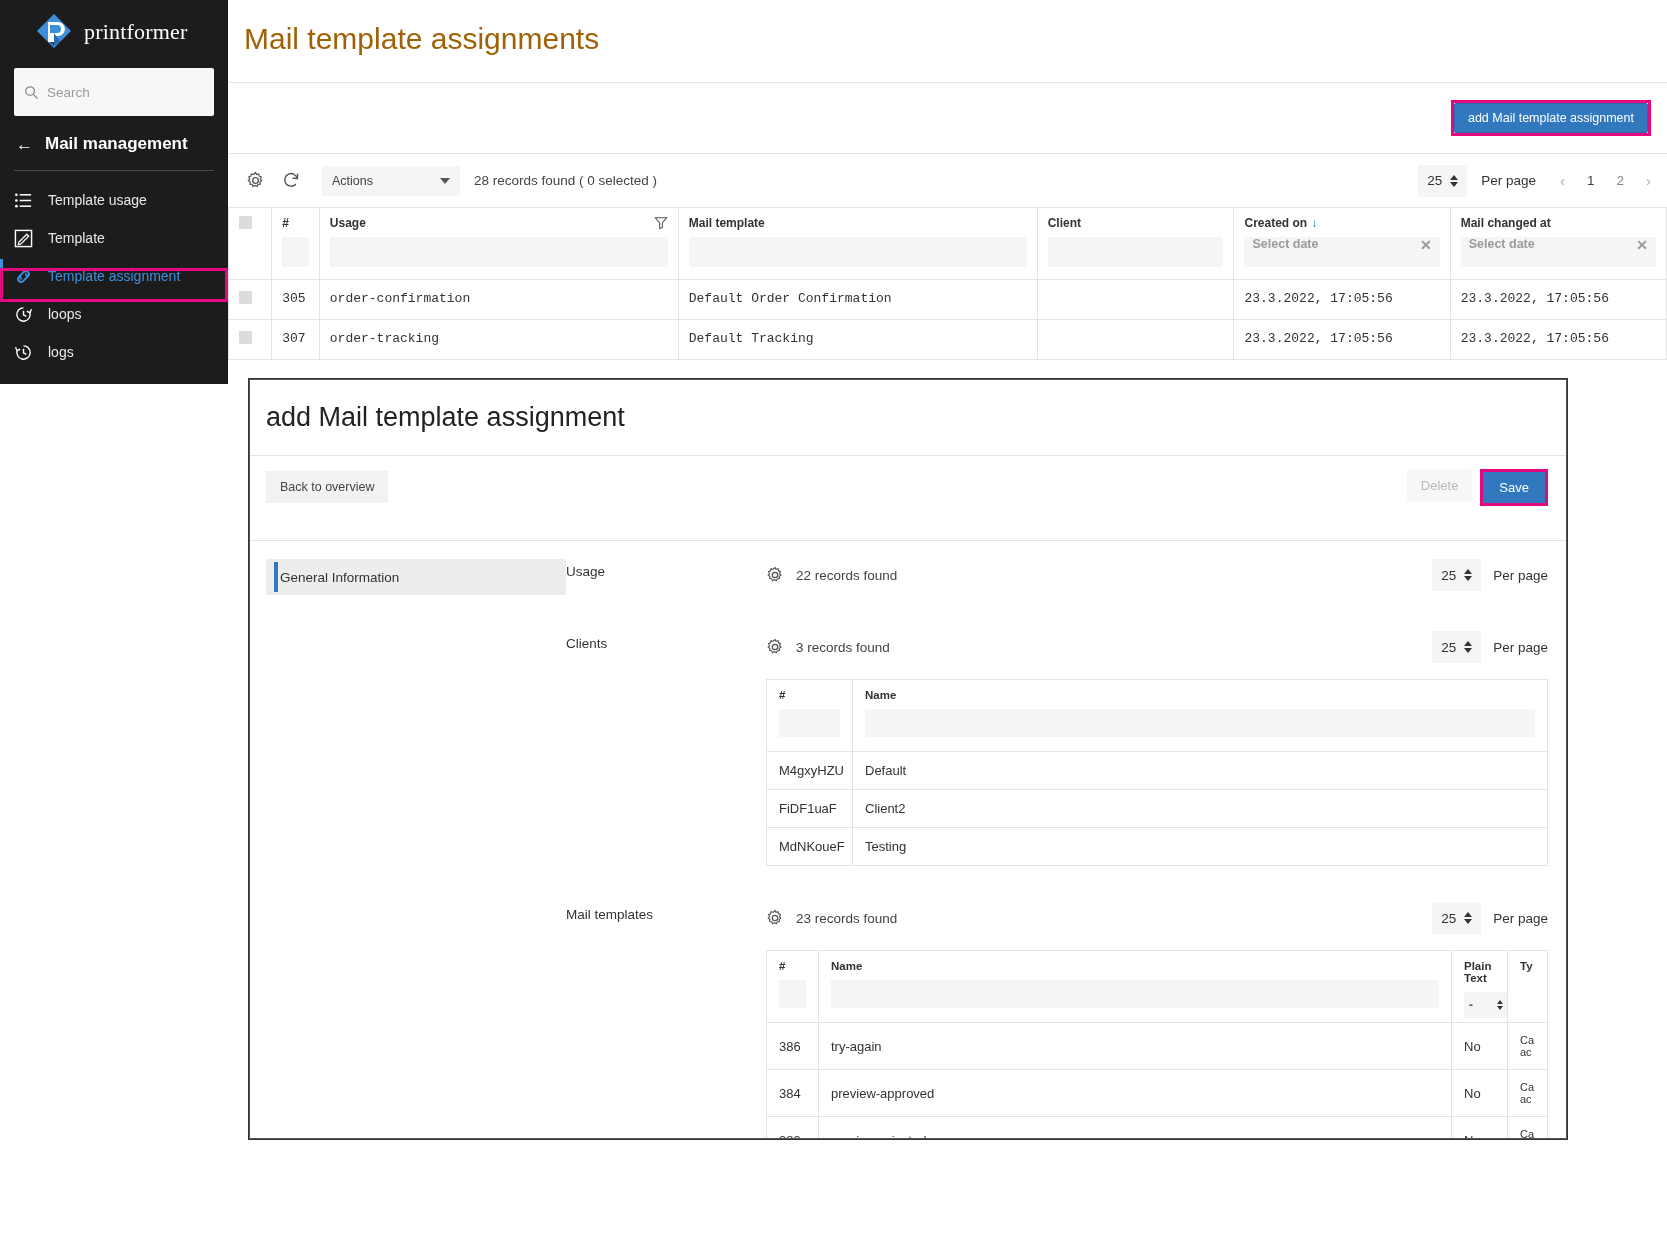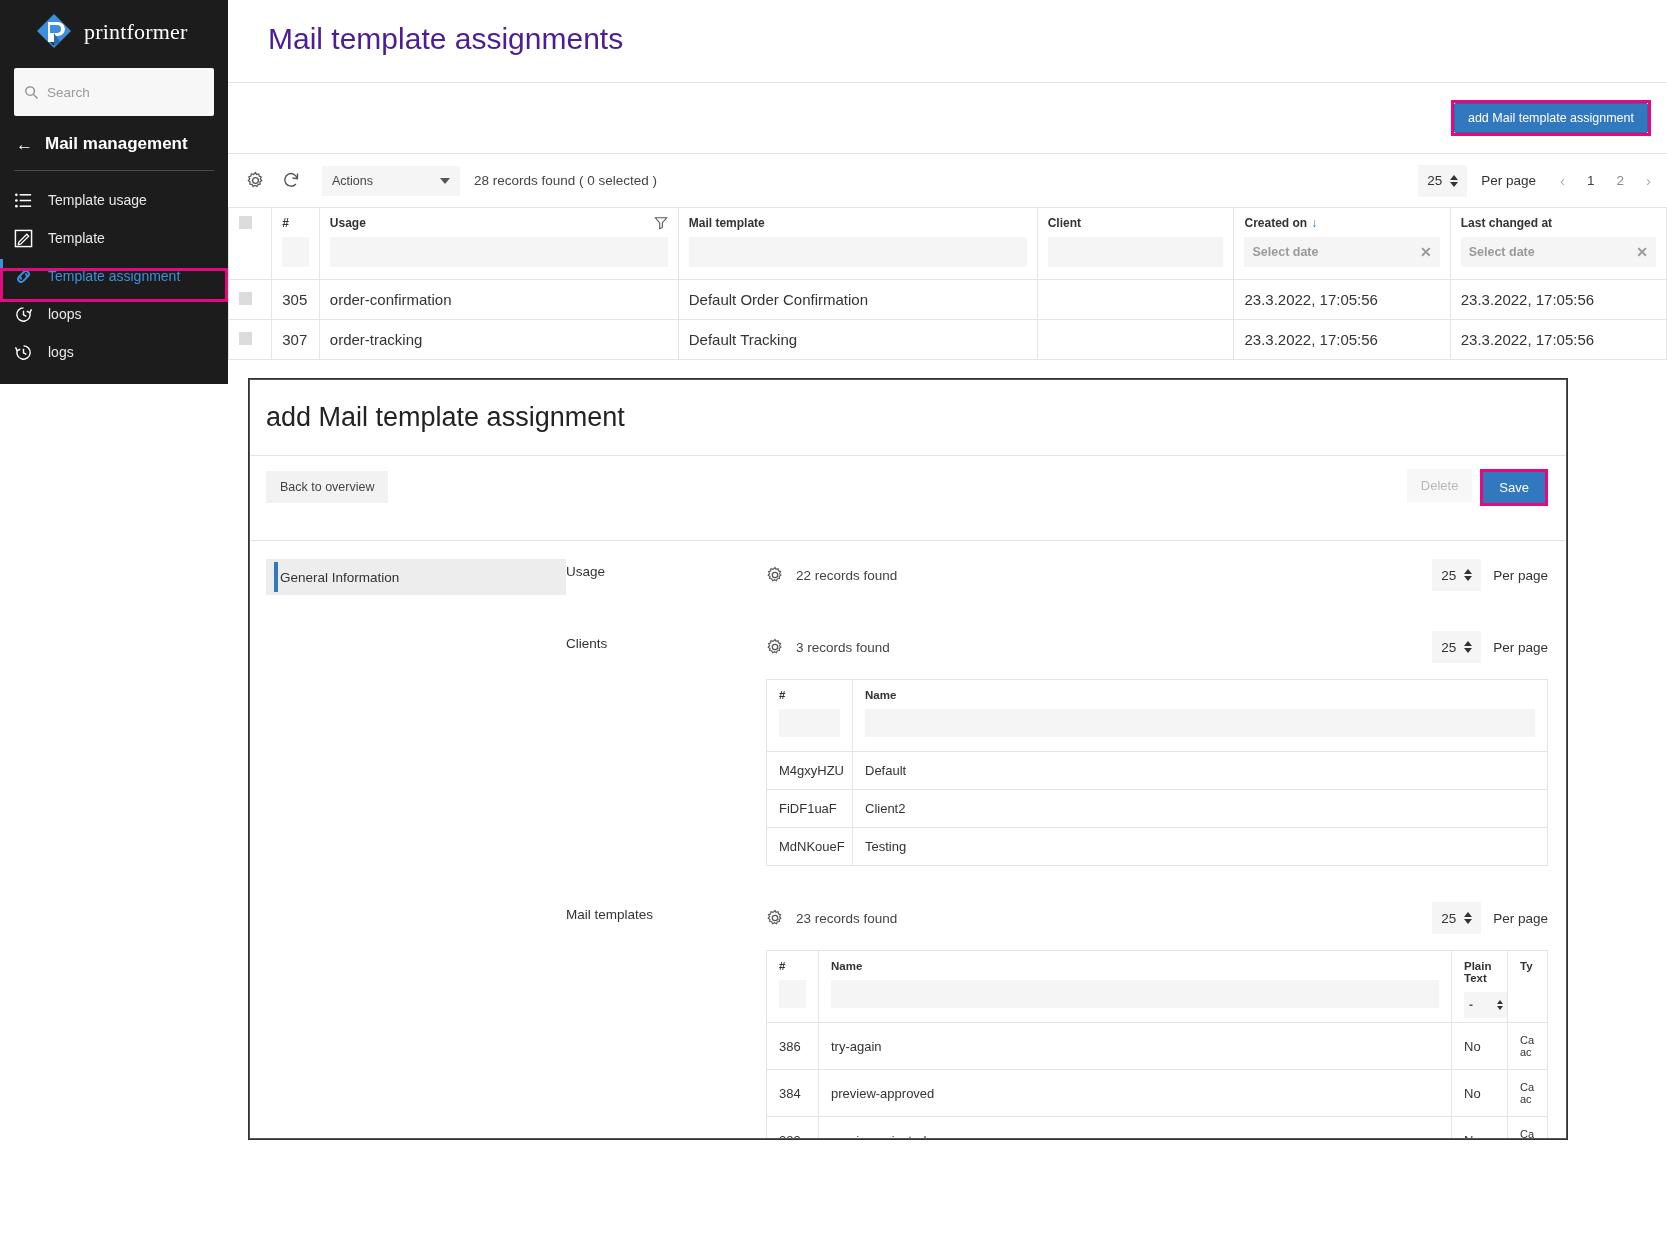--- a/index.html
+++ b/index.html
@@ -61,23 +61,22 @@
     content: ""; position: absolute; left: 0; top: 2px; bottom: 2px; width: 3px; background: #3d8fdd;
   }
   .nav-highlight {
     position: absolute; left: 0; top: 268px; width: 228px; height: 34px;
     border: 3px solid #e5097f; pointer-events: none;
   }
 
   
   .main { position: absolute; left: 228px; top: 0; right: 0; bottom: 0; background: #fff; }
   .page-title {
-    font-size: 30px; color: #4c1d95; font-weight: normal;
+    font-size: 30px; color: #a16207; font-weight: normal;
     padding: 22px 0 0 16px;
-    margin-left: 24px;
   }
   .hr { height: 1px; background: #e4e4e4; margin-top: 26px; }
 
   .action-bar { height: 70px; display: flex; align-items: center; justify-content: flex-end; padding-right: 16px; }
   .btn-primary {
     background: #3278be; color: #fff; border: 1px solid #2a6aa8;
     font-size: 12.5px; padding: 7px 13px; border-radius: 2px; cursor: pointer;
     font-family: "Liberation Sans", sans-serif;
   }
   .btn-primary-wrap { border: 3px solid #e5097f; display: inline-block; line-height: 0; }
@@ -106,25 +105,25 @@
   .pp-label { font-size: 13.5px; color: #333; }
   .pager { display: flex; align-items: center; gap: 22px; font-size: 13.5px; color: #888; margin-left: 10px; }
   .pager .pg { cursor: pointer; }
   .pager .pg.cur { color: #444; }
   .chev { color: #aaa; font-size: 15px; cursor: pointer; }
 
   
   .tbl { width: 100%; border-collapse: collapse; table-layout: fixed; }
   .tbl th, .tbl td { border: 1px solid #e4e4e4; vertical-align: top; }
   .tbl th { padding: 8px 10px 0 10px; text-align: left; font-size: 12px; color: #333; font-weight: bold; background: #fff; height: 72px;}
-  .tbl td { padding: 11px 10px; font-size: 15px; color: #333; height: 36px; }
+  .tbl td { padding: 11px 10px; font-size: 13px; color: #333; height: 36px; font-family: Liberation Mono, monospace; }
   .filter-cell { background: #f5f5f5; height: 30px; margin-top: 7px; border-radius: 1px; }
   .th-inner { display: flex; align-items: center; justify-content: space-between; }
   .date-filter {
-    background: #f5f5f5; height: 30px; margin-top: 7px; display: flex; align-items: center;
+    background: #f5f5f5; height: 30px; margin-top: 7px; display: flex; 
     justify-content: space-between; padding: 0 8px; font-size: 12.5px; color: #9a9a9a;
   }
   .xmark { color: #9a9a9a; font-size: 14px; cursor: pointer; }
   .cb { width: 13px; height: 13px; background: #dcdcdc; display: inline-block; }
   .sort-arrow { color: #3278be; font-size: 12px; margin-left: 4px; }
 
   
   .modal {
     position: absolute; left: 249px; top: 379px; width: 1318px; height: 760px;
     background: #fff; border: 1px solid #555; box-shadow: 0 0 0 1px #333;
@@ -350,21 +349,21 @@
             <div class="filter-cell"></div>
           </th>
           <th>
             <div><span>Created on</span><span class="sort-arrow">↓</span></div>
             <div class="date-filter">
               <span>Select date</span>
               <span class="xmark">✕</span>
             </div>
           </th>
           <th>
-            <div>Last changed at</div>
+            <div>Mail changed at</div>
             <div class="date-filter">
               <span>Select date</span>
               <span class="xmark">✕</span>
             </div>
           </th>
         </tr>
       </thead>
       <tbody>
         <tr>
           <td><span class="cb"></span></td>

